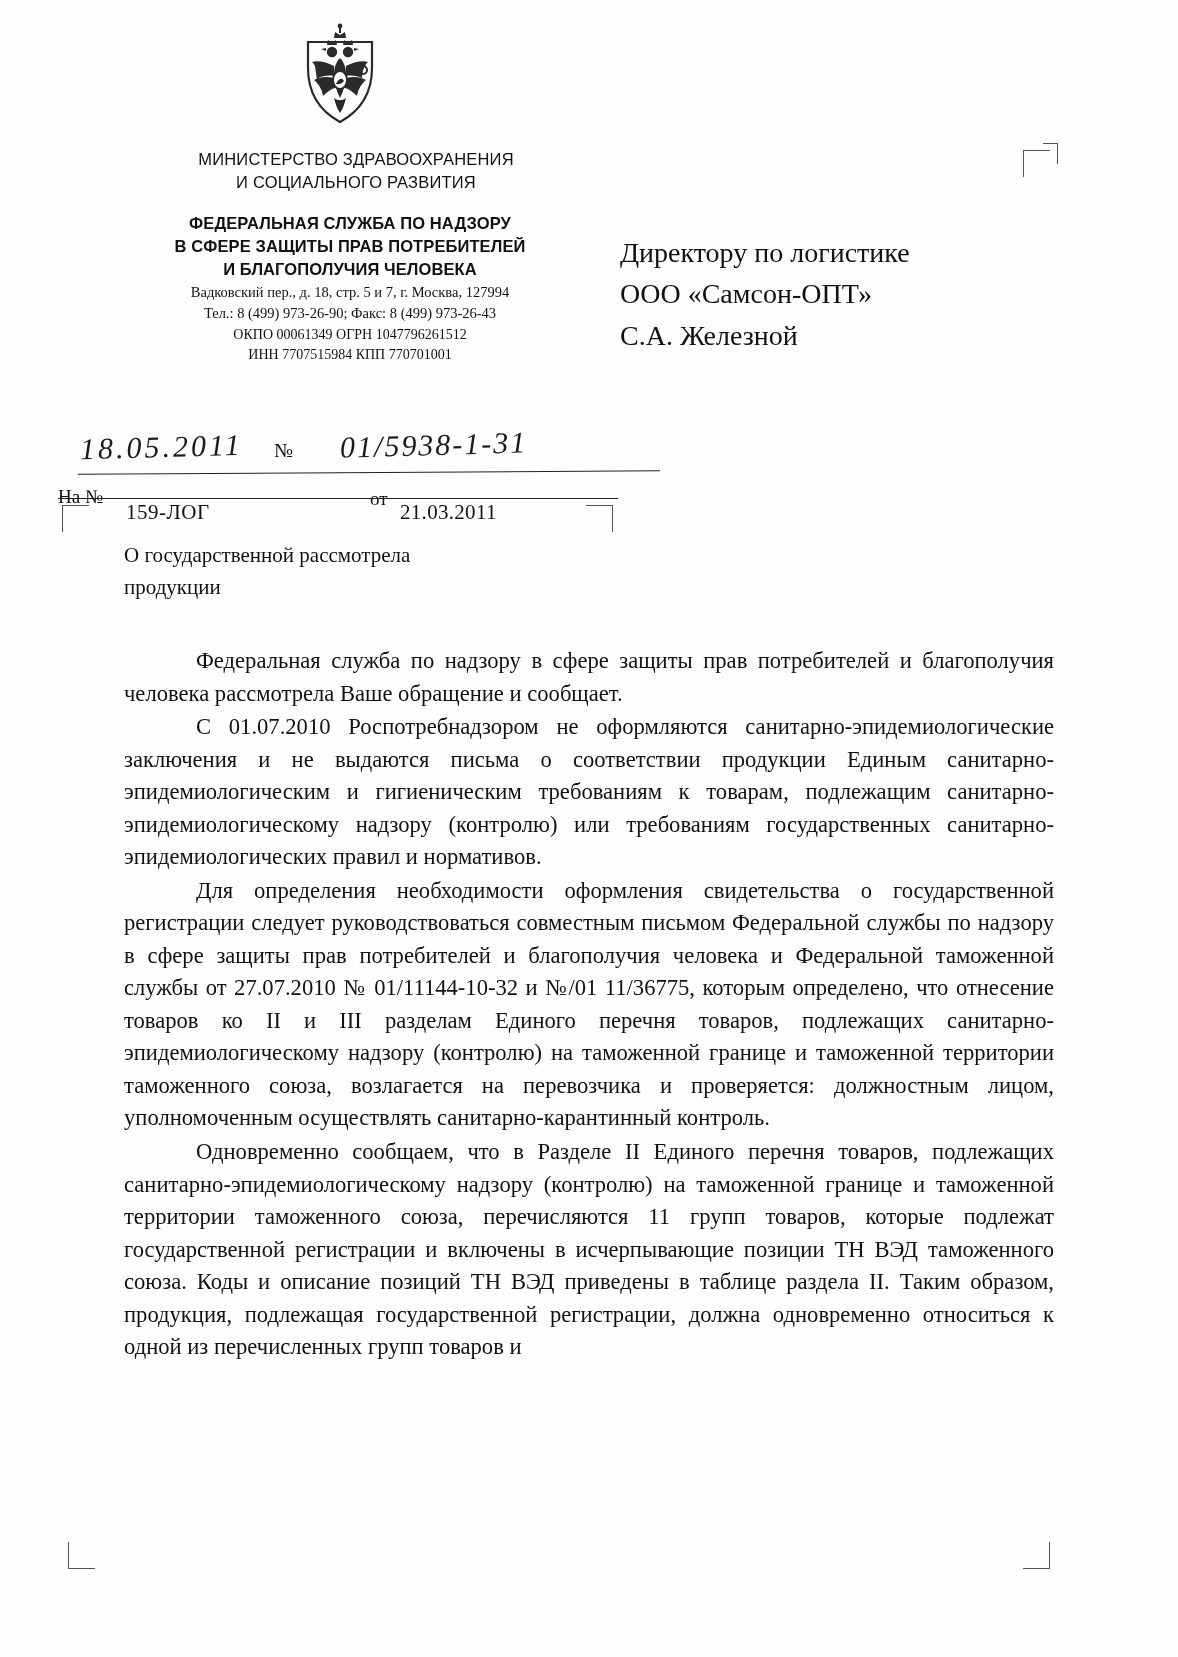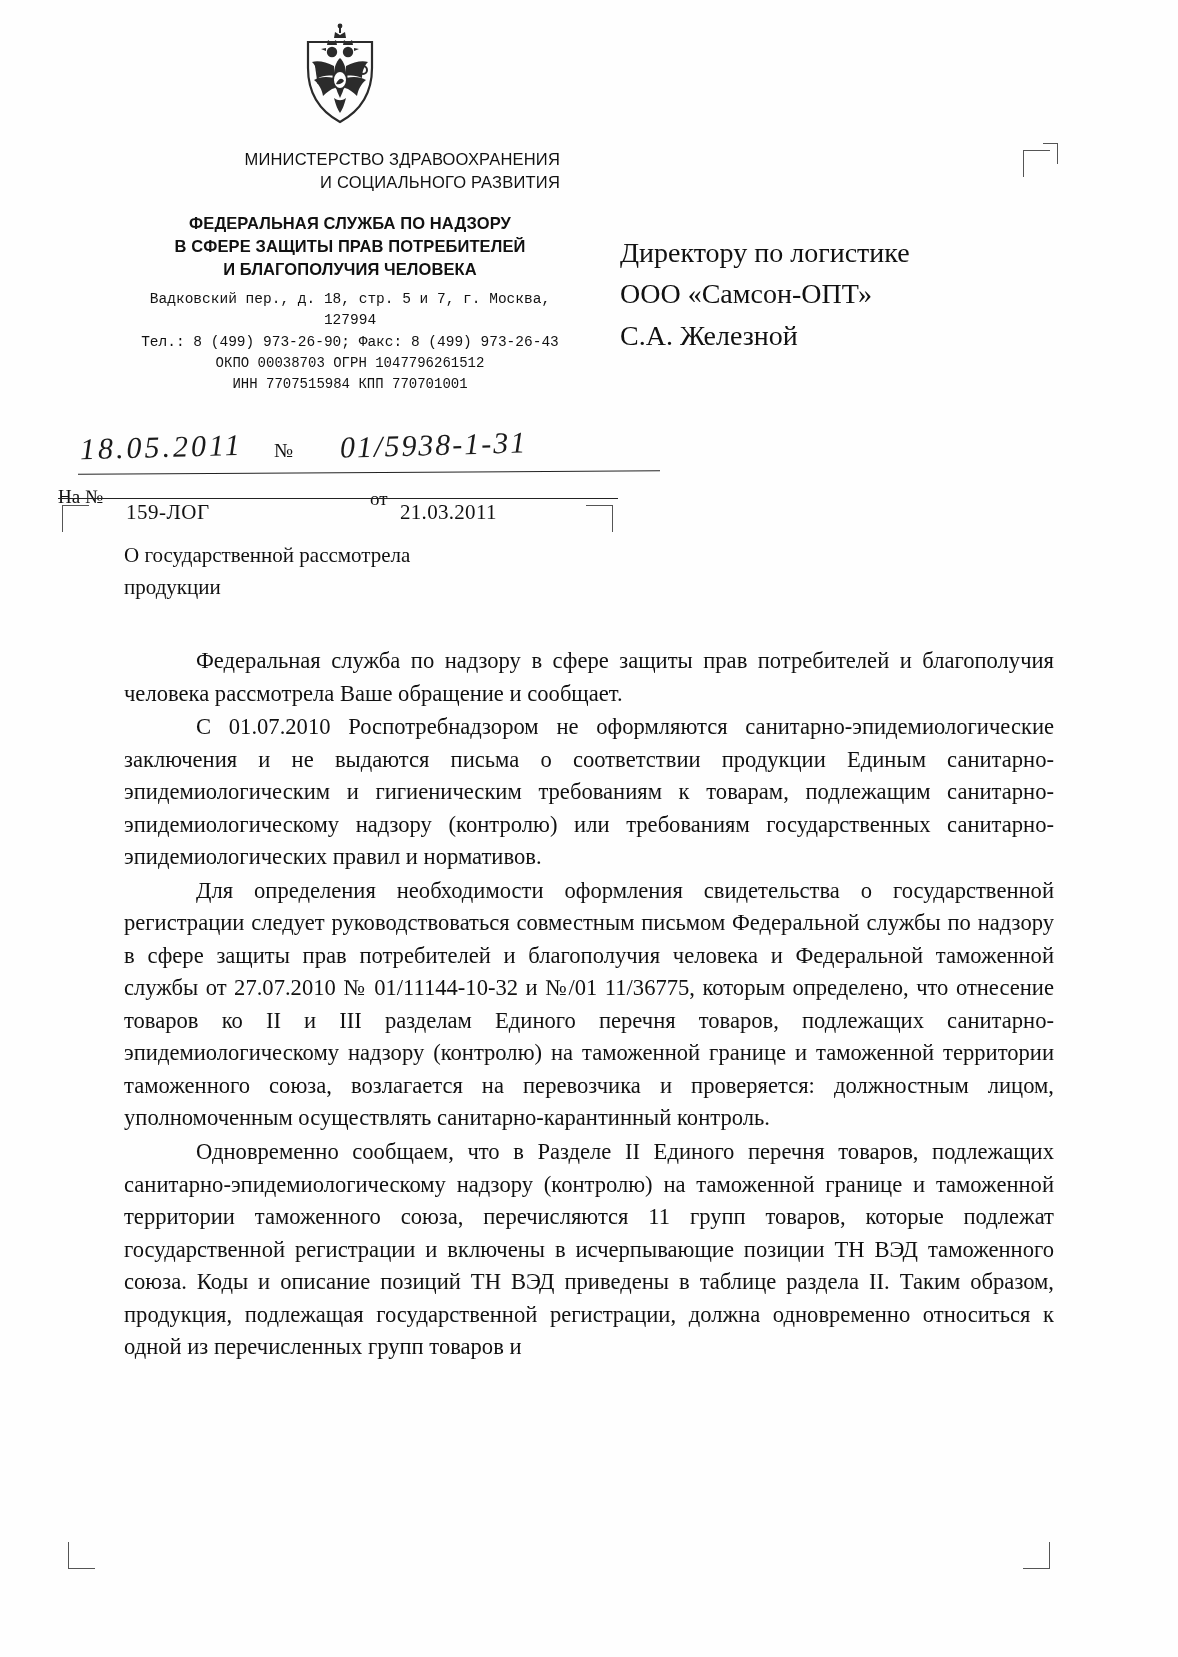--- a/index.html
+++ b/index.html
@@ -50,34 +50,33 @@
     top: 148px;
     left: 140px;
     width: 420px;
     text-align: center;
   }
   .ministry {
     font-family: "Liberation Sans", sans-serif;
     font-size: 16.5px;
     letter-spacing: 0.2px;
     line-height: 1.38;
-    text-align: right;
+    text-align: center;
     padding-left: 12px;
   }
   .service {
     margin-top: 18px;
     font-family: "Liberation Sans", sans-serif;
     font-weight: bold;
     font-size: 16.5px;
     line-height: 1.42;
     letter-spacing: 0.1px;
   }
   .contacts {
-    margin-top: 7px;
-    font-family: Liberation Mono, monospace;
+    font-family: Liberation Serif, serif;
     font-size: 14.5px;
     line-height: 1.48;
   }
   .contacts .small {
     font-size: 14px;
   }
 
   
   .addressee {
     position: absolute;
@@ -225,21 +224,21 @@
       <div>И СОЦИАЛЬНОГО РАЗВИТИЯ</div>
     </div>
     <div class="service">
       <div>ФЕДЕРАЛЬНАЯ СЛУЖБА ПО НАДЗОРУ</div>
       <div>В СФЕРЕ ЗАЩИТЫ ПРАВ ПОТРЕБИТЕЛЕЙ</div>
       <div>И БЛАГОПОЛУЧИЯ ЧЕЛОВЕКА</div>
     </div>
     <div class="contacts">
       <div>Вадковский пер., д. 18, стр. 5 и 7,  г. Москва, 127994</div>
       <div>Тел.: 8 (499) 973-26-90; Факс: 8 (499) 973-26-43</div>
-      <div class="small">ОКПО 00038703  ОГРН 1047796261512</div>
+      <div class="small">ОКПО 00061349  ОГРН 1047796261512</div>
       <div class="small">ИНН 7707515984   КПП 770701001</div>
     </div>
   </div>
 
   <div class="addressee">
     <div>Директору по логистике</div>
     <div>ООО «Самсон-ОПТ»</div>
     <div>С.А. Железной</div>
   </div>
 

